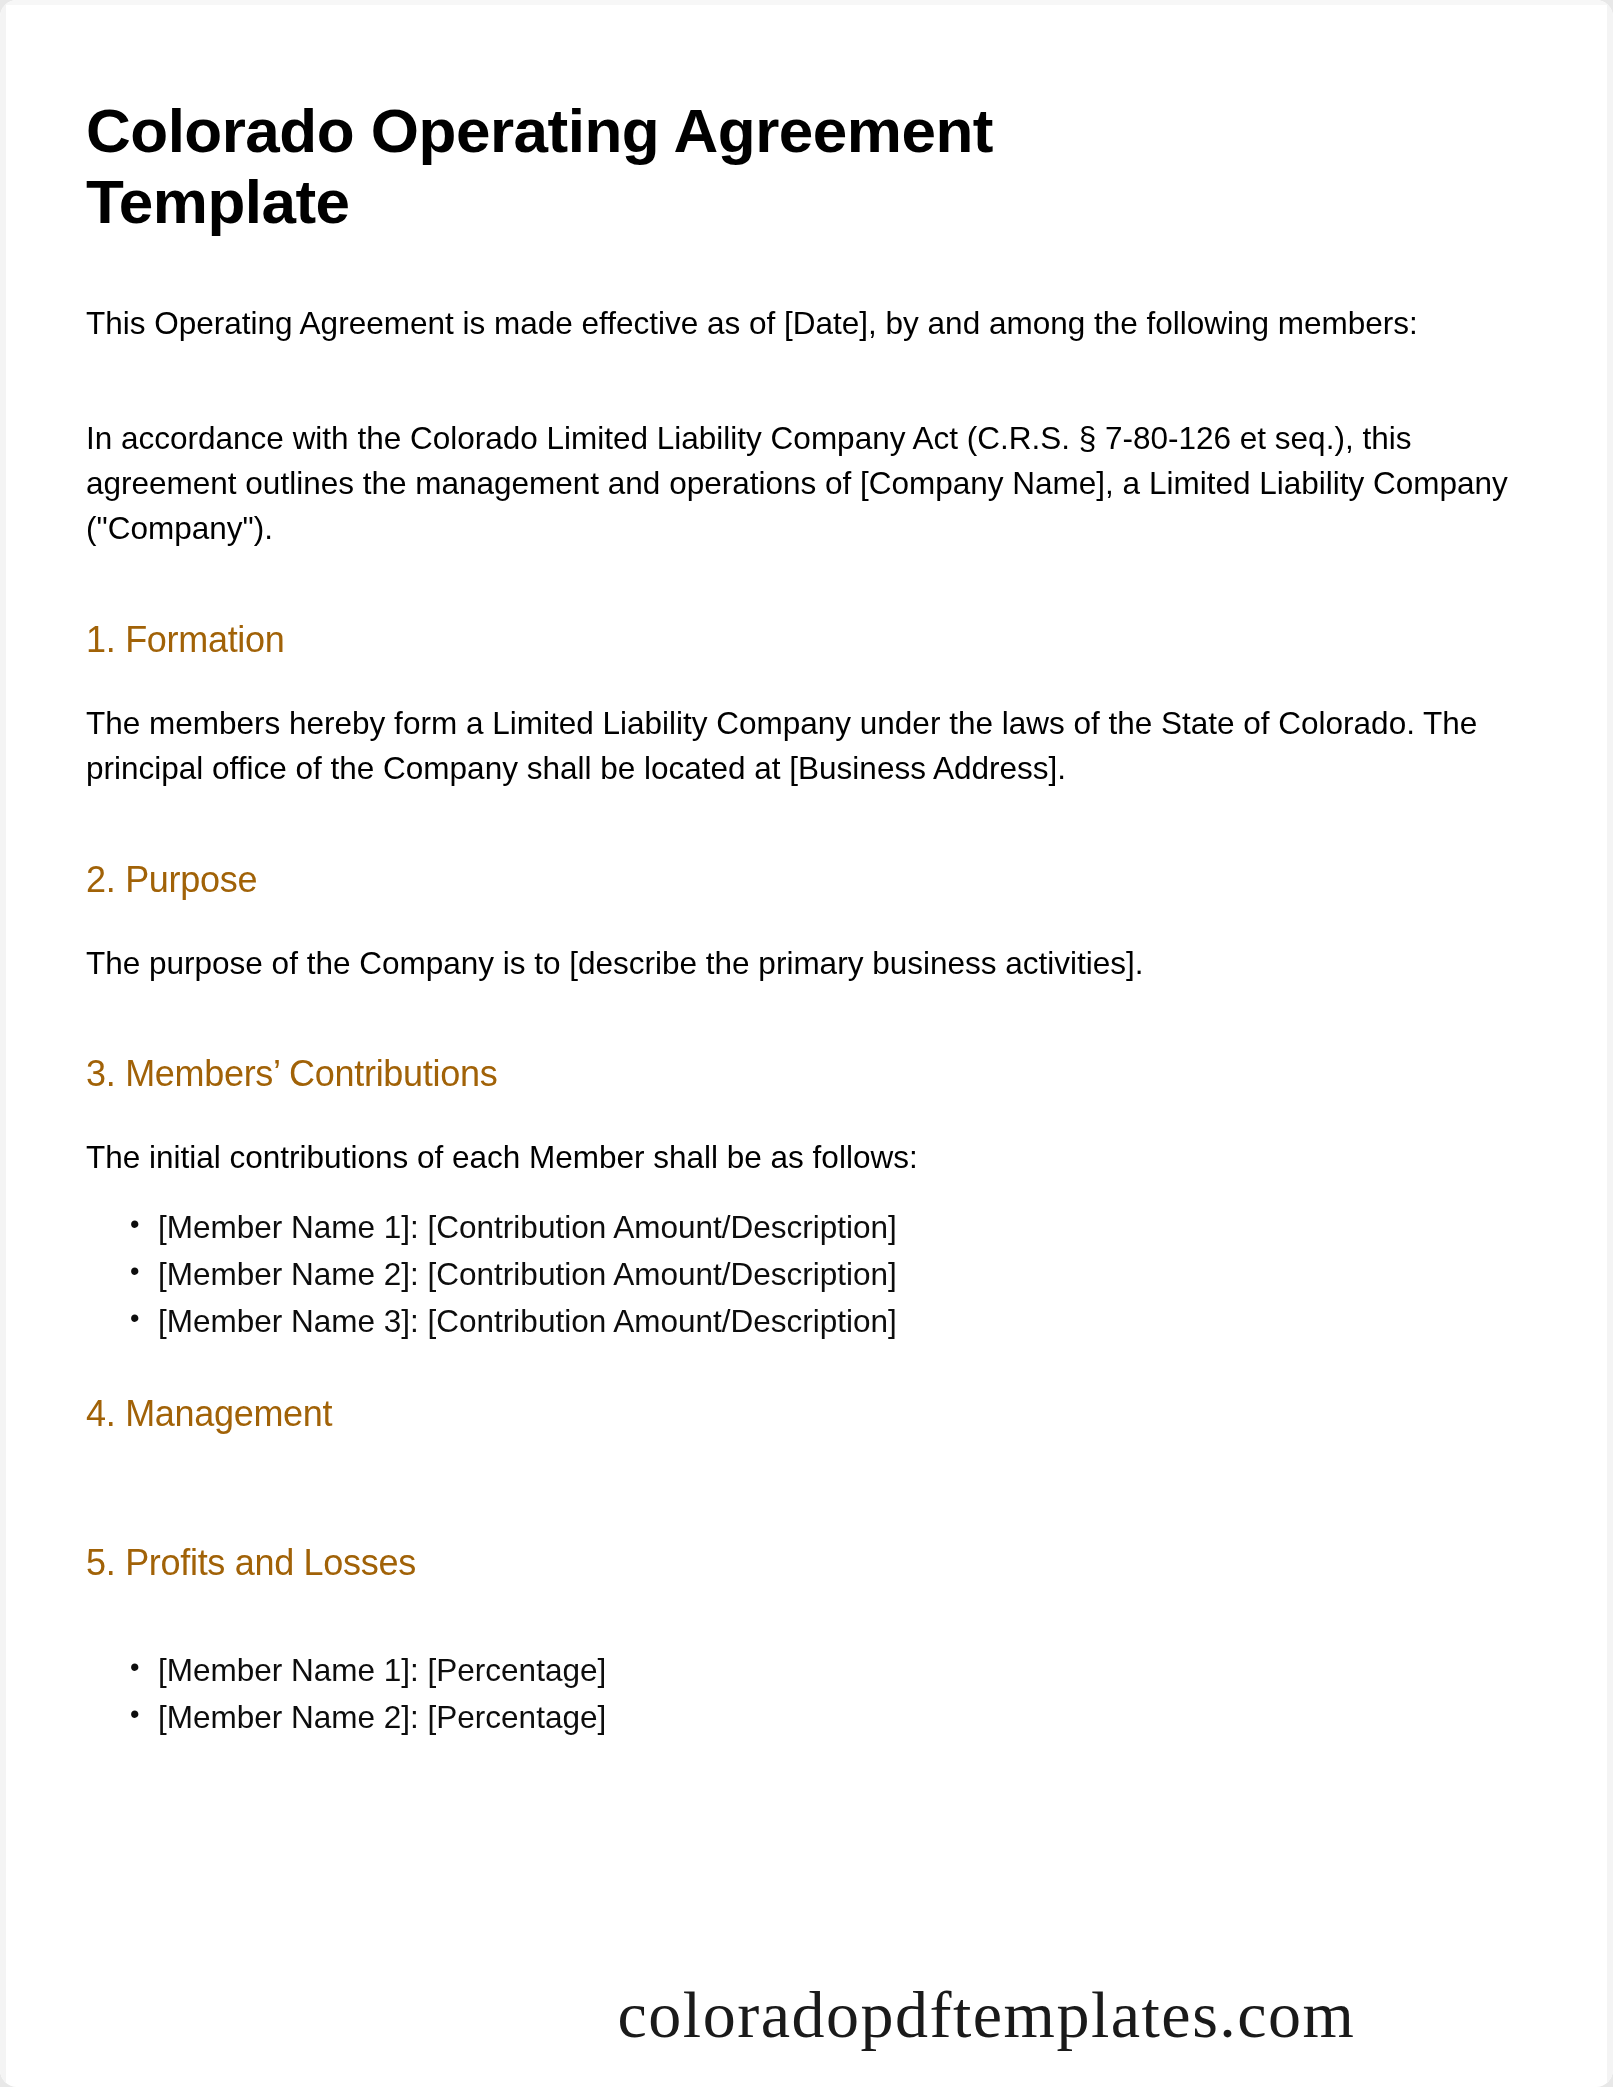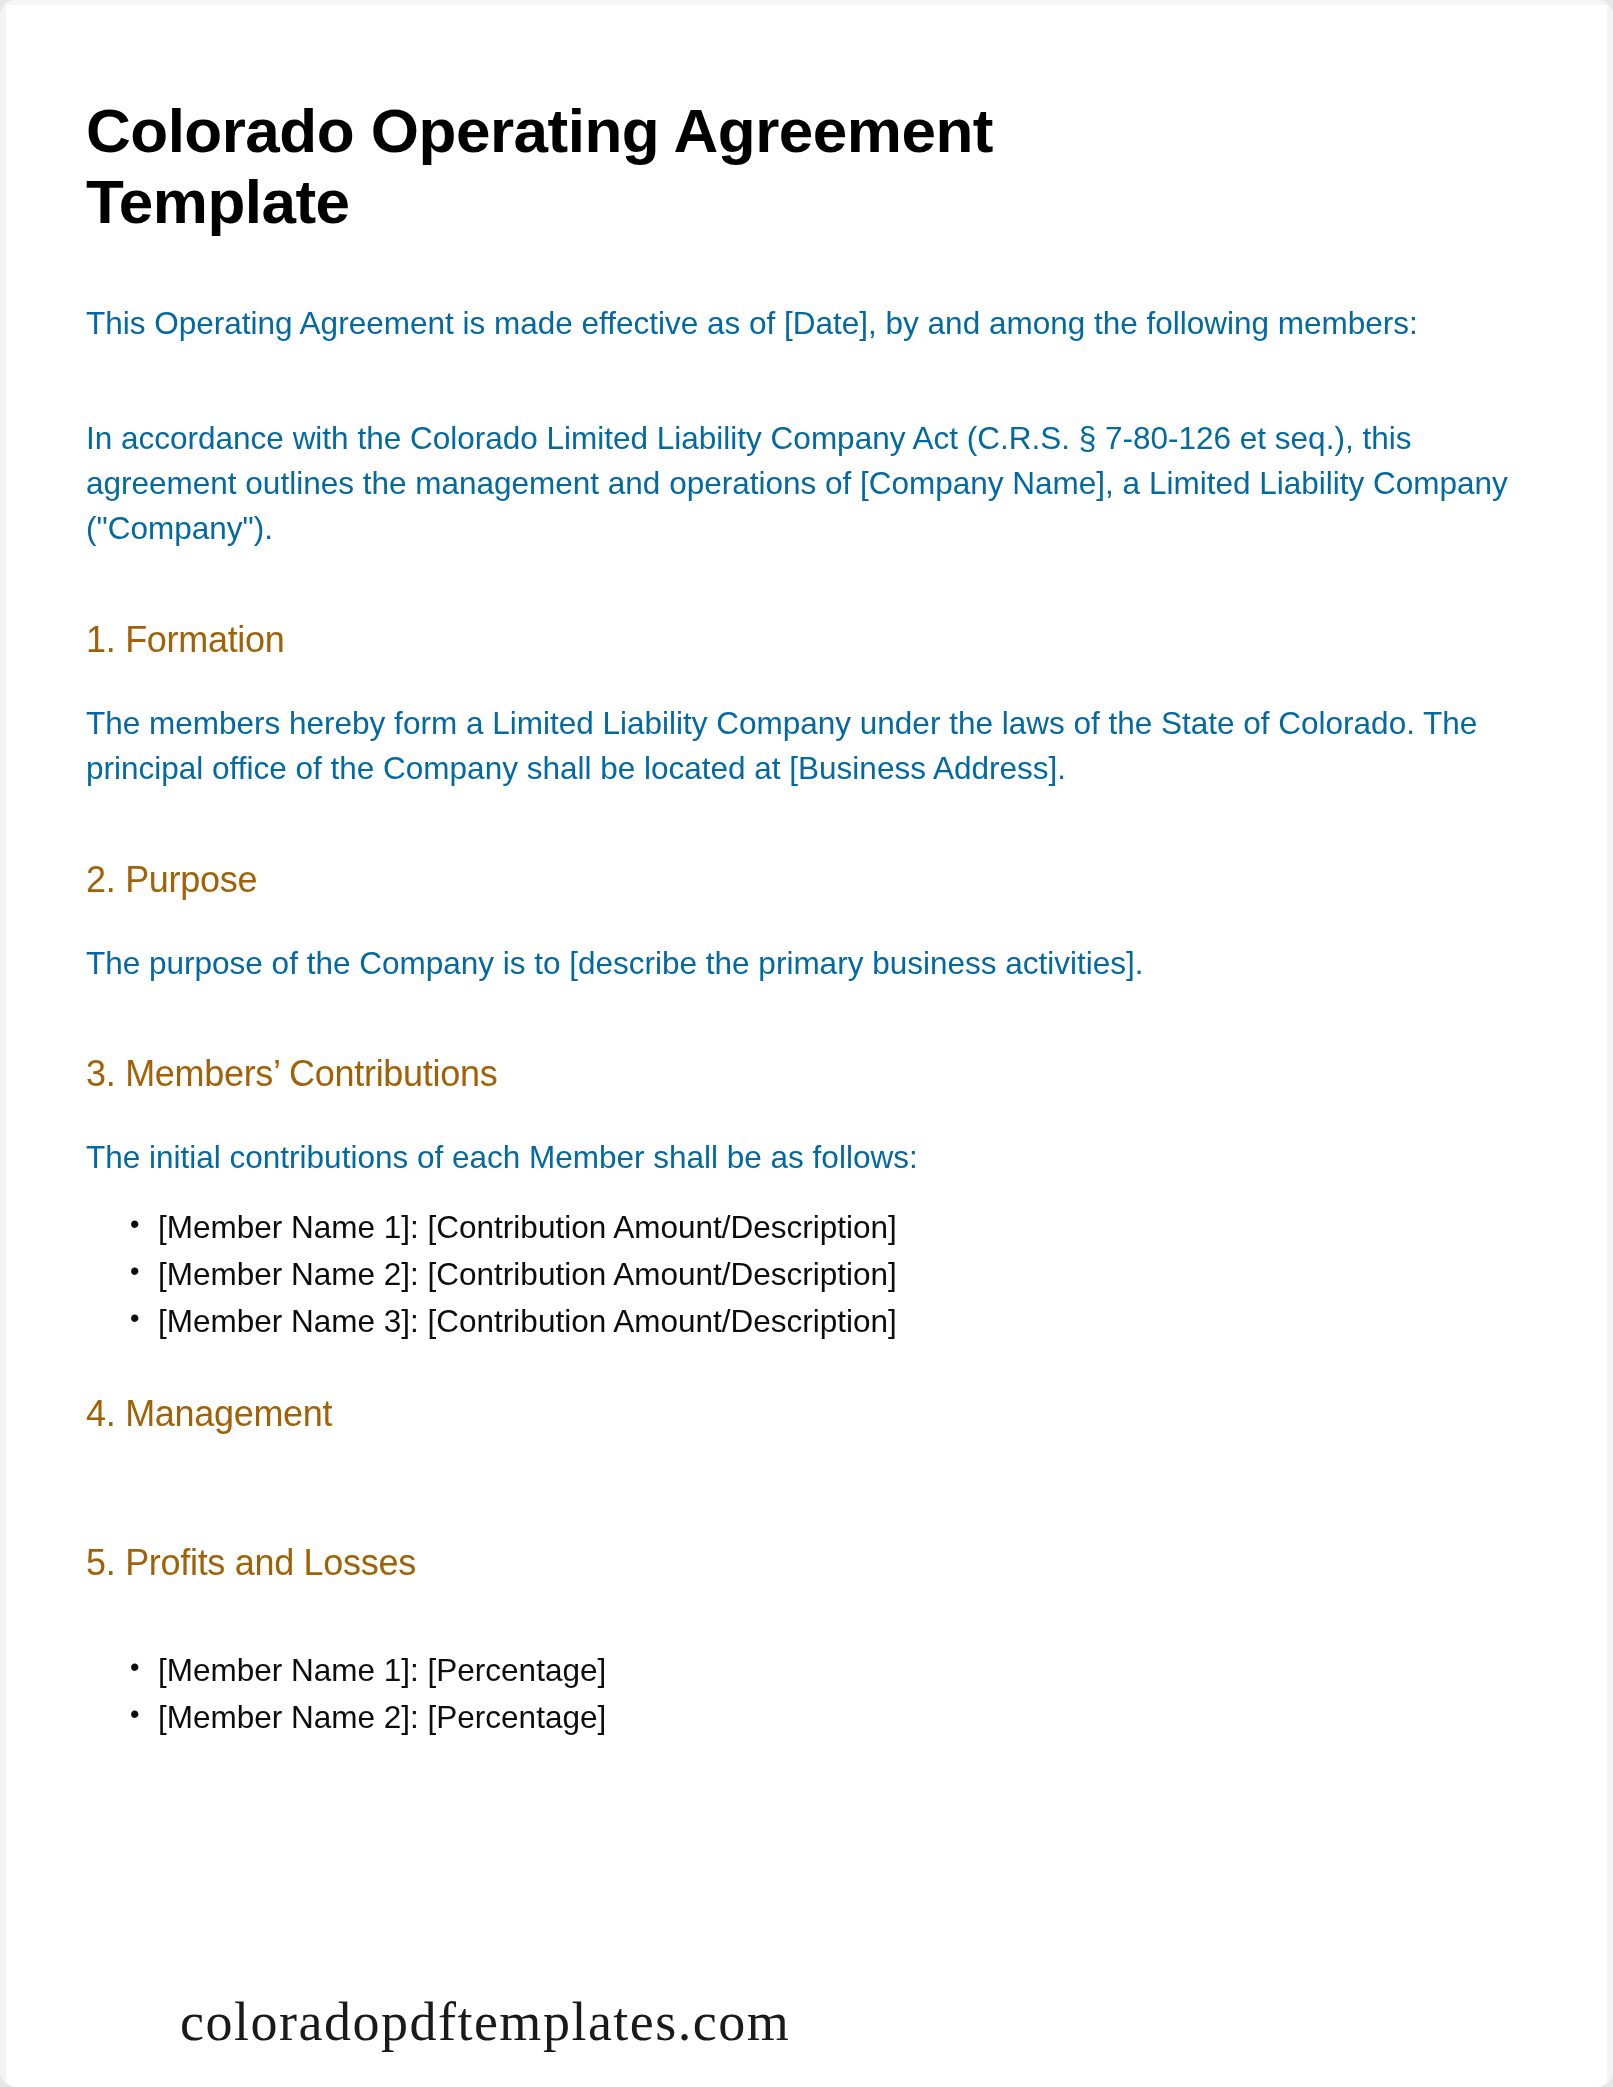--- a/index.html
+++ b/index.html
@@ -51,21 +51,21 @@
     line-height: 1.14;
     letter-spacing: -0.5px;
     color: #000000;
     margin: 0 0 0 0;
     width: 1130px;
   }
   p.body-text {
     font-family: "Liberation Sans", sans-serif;
     font-size: 31.5px;
     line-height: 1.44;
-    color: #0369a1;
+    color: #000000;
     margin: 0;
   }
   .gap-after-title { height: 64px; }
   .gap-list { height: 23px; }
   .gap-before-h2 { height: 66px; }
   .gap-after-h2 { height: 40px; }
   .gap-list-after { height: 46px; }
 
   h2.section-title {
     font-family: "Liberation Sans", sans-serif;
@@ -97,24 +97,24 @@
     top: 0;
     font-size: 27px;
     line-height: 1.5;
     color: #0d0d0d;
   }
   .watermark {
     position: absolute;
     left: 0;
     right: 0;
     bottom: 34px;
-    text-align: left;
+    text-align: center;
     padding-right: 0px;
     font-family: "Liberation Serif", "DejaVu Serif", serif;
-    font-size: 54px;
+    font-size: 66px;
     letter-spacing: 1.5px;
     color: #1a1a1a;
     white-space: nowrap;
   }
   .watermark-inner {
     display: inline-block;
     transform: translateX(180px);
   }
 </style>
 </head>

